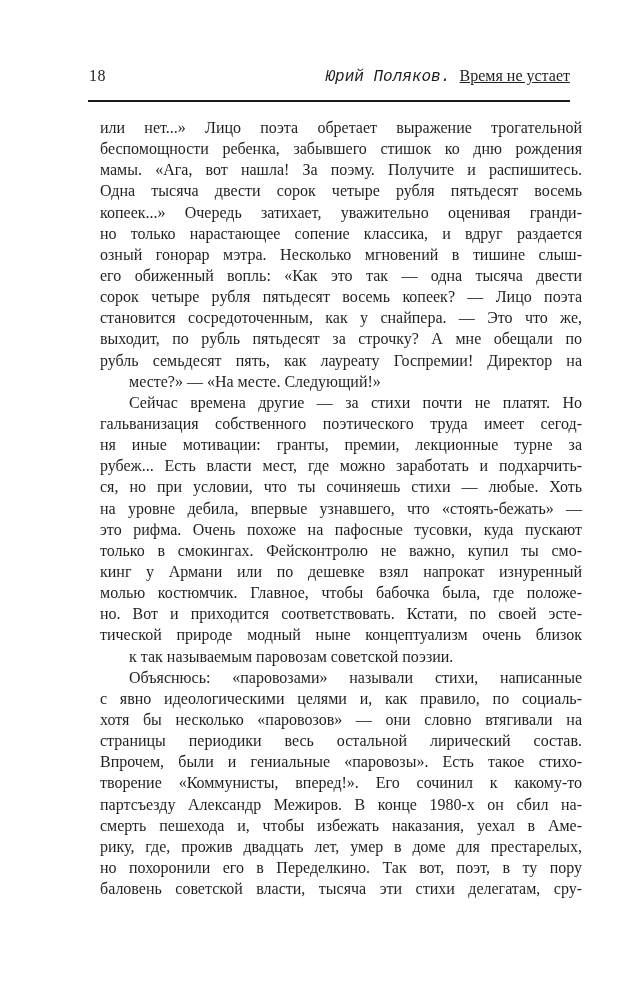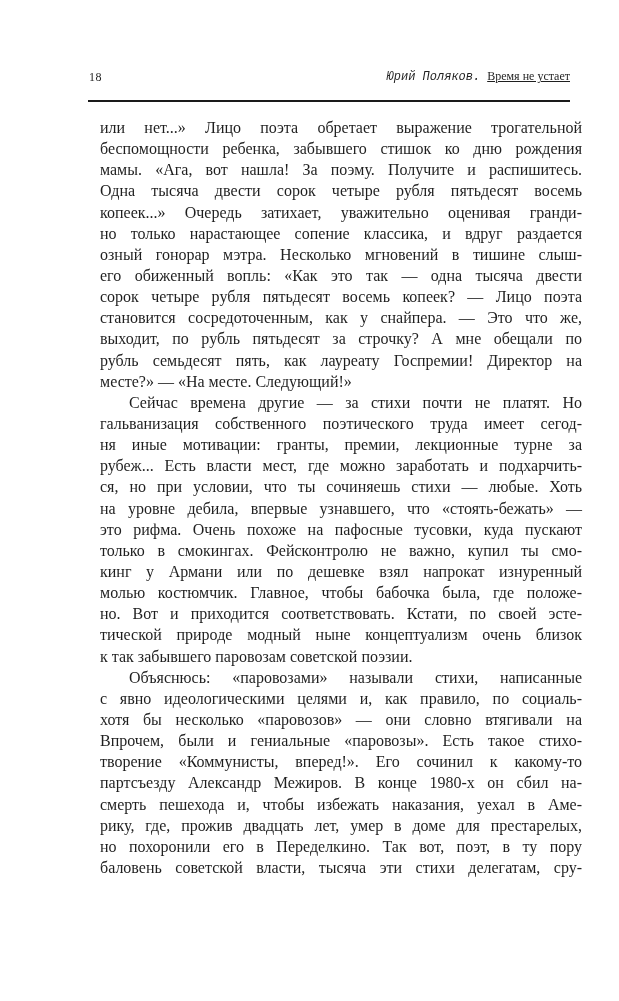--- a/index.html
+++ b/index.html
@@ -16,22 +16,22 @@
     color: var(--text, #1f1f1f);
     overflow: hidden;
   }
   .running-head {
     position: absolute;
     left: 89px;
     right: 49px;
     top: 66px;
     display: flex;
     justify-content: space-between;
-    align-items: center;
-    font-size: 12px;
+    align-items: flex-start;
+    font-size: 16px;
     line-height: 20px;
     white-space: nowrap;
   }
   .pagenum {
     letter-spacing: 0.5px;
   }
   .running-title .author {
     font-style: italic;
     font-family: Liberation Mono, monospace;
   }
@@ -58,20 +58,21 @@
   .line {
     height: 21.15px;
     line-height: 21.15px;
     text-align: justify;
     text-align-last: justify;
     overflow: visible;
   }
   .line.end {
     text-align: center;
     text-align-last: left;
+    margin-left: 29px;
   }
   .line.indent {
     text-indent: 29px;
   }
 </style>
 </head>
 <body>
 
 <div class="page">
 
@@ -104,24 +105,25 @@
       <div class="line">ня иные мотивации: гранты, премии, лекционные турне за</div>
       <div class="line">рубеж... Есть власти мест, где можно заработать и подхарчить-</div>
       <div class="line">ся, но при условии, что ты сочиняешь стихи — любые. Хоть</div>
       <div class="line">на уровне дебила, впервые узнавшего, что «стоять-бежать» —</div>
       <div class="line">это рифма. Очень похоже на пафосные тусовки, куда пускают</div>
       <div class="line">только в смокингах. Фейсконтролю не важно, купил ты смо-</div>
       <div class="line">кинг у Армани или по дешевке взял напрокат изнуренный</div>
       <div class="line">молью костюмчик. Главное, чтобы бабочка была, где положе-</div>
       <div class="line">но. Вот и приходится соответствовать. Кстати, по своей эсте-</div>
       <div class="line">тической природе модный ныне концептуализм очень близок</div>
-      <div class="line end">к так забывшего паровозам советской поэзии.</div>
+      <div class="line end">к так называемым паровозам советской поэзии.</div>
       <div class="line indent">Объяснюсь: «паровозами» называли стихи, написанные</div>
       <div class="line">с явно идеологическими целями и, как правило, по социаль-</div>
       <div class="line">хотя бы несколько «паровозов» — они словно втягивали на</div>
+      <div class="line">страницы периодики весь остальной лирический состав.</div>
       <div class="line">Впрочем, были и гениальные «паровозы». Есть такое стихо-</div>
       <div class="line">творение «Коммунисты, вперед!». Его сочинил к какому-то</div>
       <div class="line">партсъезду Александр Межиров. В конце 1980-х он сбил на-</div>
       <div class="line">смерть пешехода и, чтобы избежать наказания, уехал в Аме-</div>
       <div class="line">рику, где, прожив двадцать лет, умер в доме для престарелых,</div>
       <div class="line">но похоронили его в Переделкино. Так вот, поэт, в ту пору</div>
       <div class="line">баловень советской власти, тысяча эти стихи делегатам, сру-</div>
     </main>
 
 </div>

